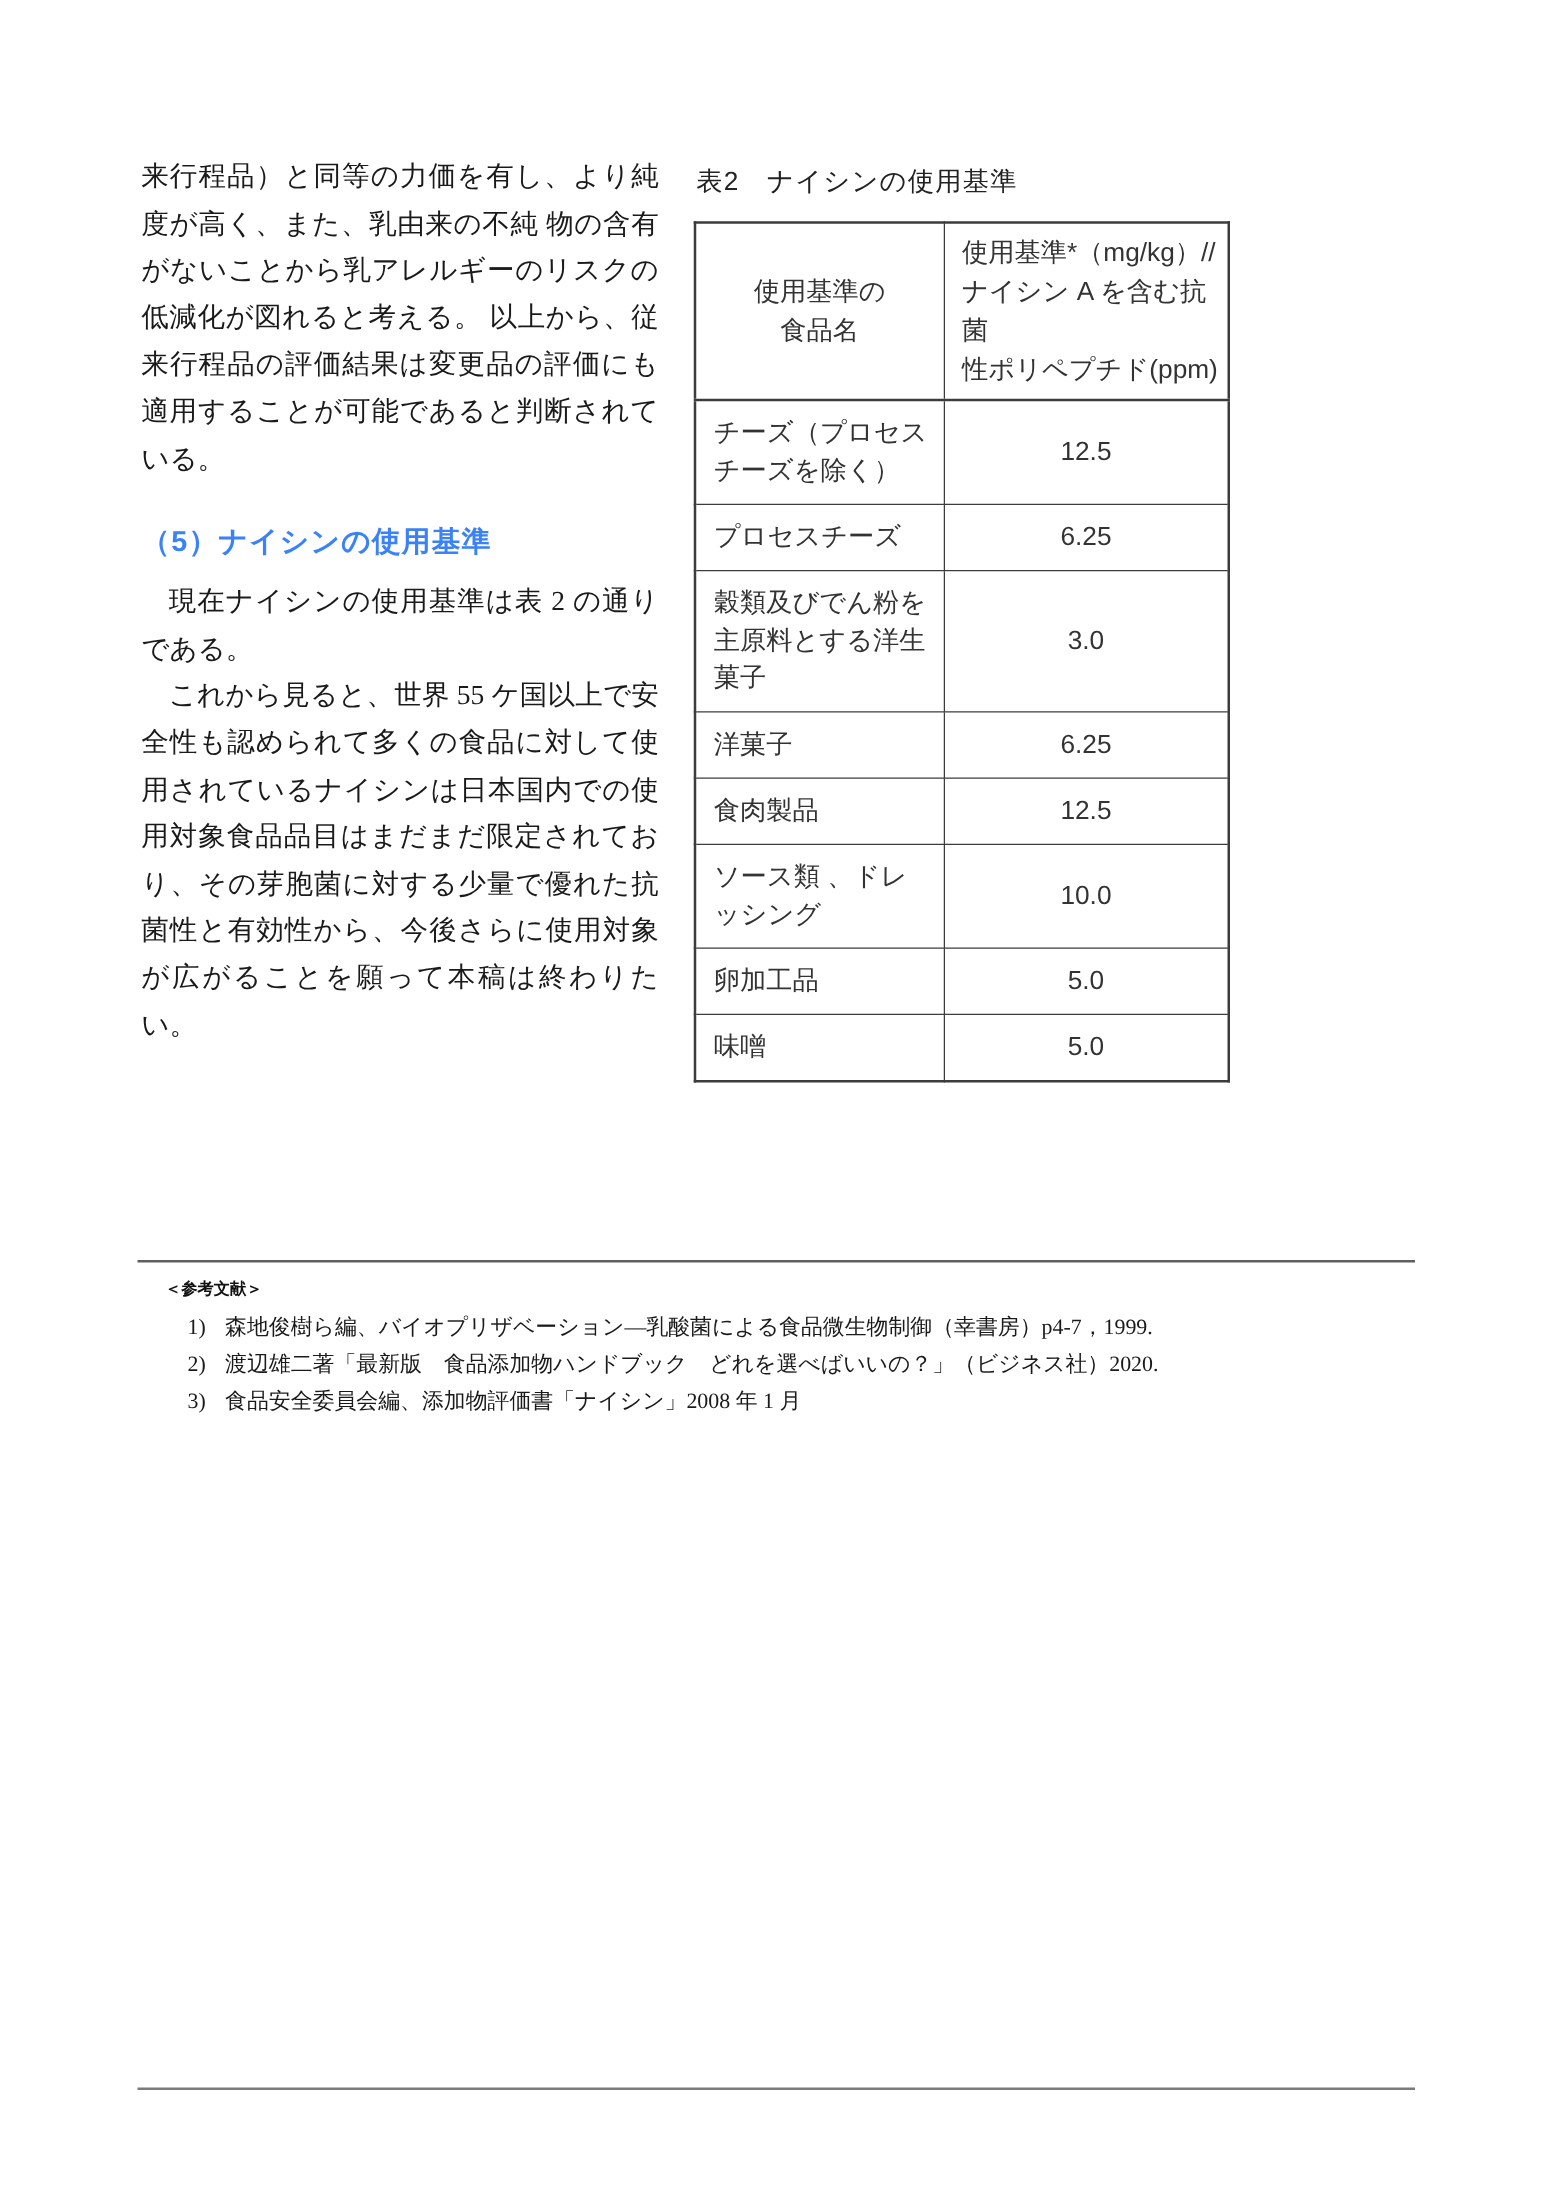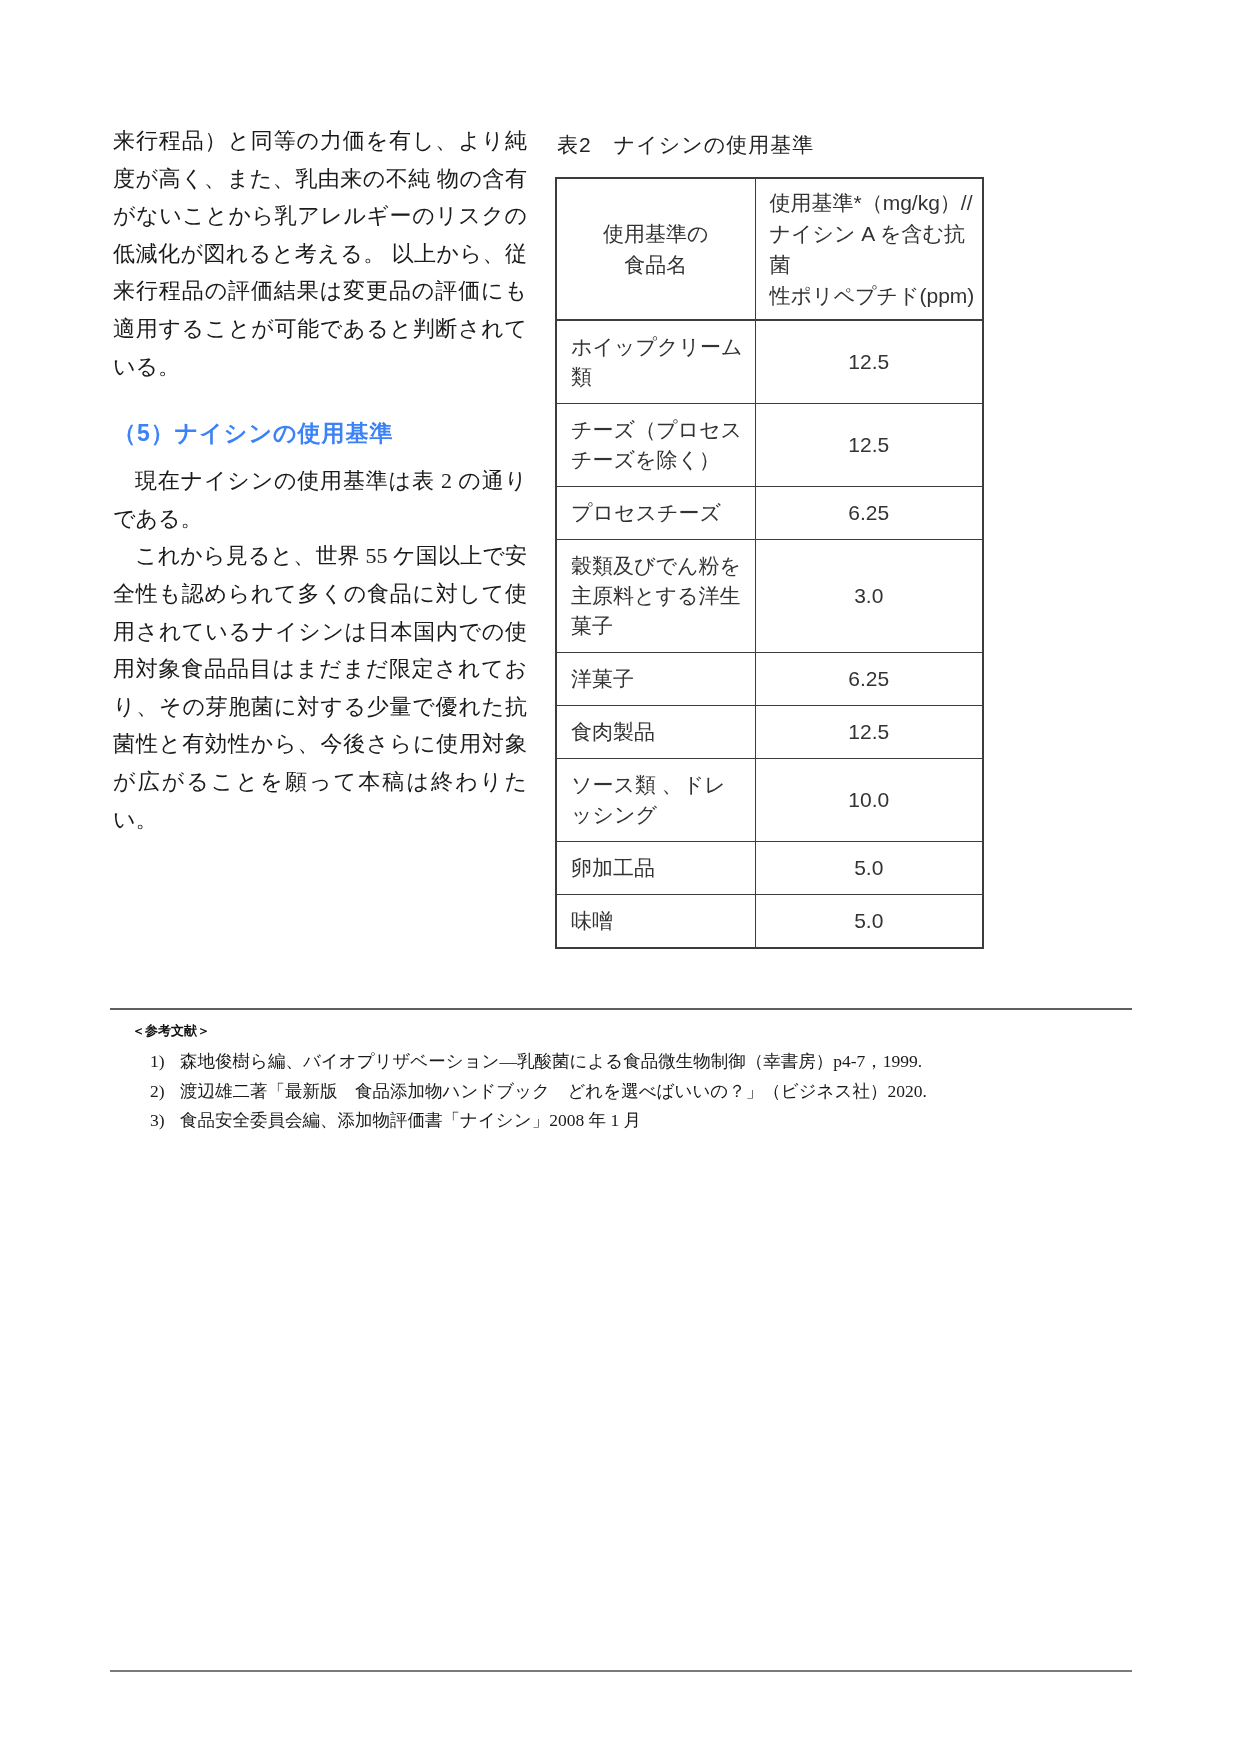--- a/index.html
+++ b/index.html
@@ -152,24 +152,20 @@
       <thead>
         <tr>
           <th class="h-food">使用基準の
 食品名</th>
           <th class="h-std">使用基準*（mg/kg）//
 ナイシン A を含む抗菌
 性ポリペプチド(ppm)</th>
         </tr>
       </thead>
       <tbody>
-        <tr>
-          <td class="food">ホイップクリーム類</td>
-          <td class="val">12.5</td>
-        </tr>
         <tr>
           <td class="food">チーズ（プロセスチーズを除く）</td>
           <td class="val">12.5</td>
         </tr>
         <tr>
           <td class="food">プロセスチーズ</td>
           <td class="val">6.25</td>
         </tr>
         <tr>
           <td class="food">穀類及びでん粉を主原料とする洋生菓子</td>

